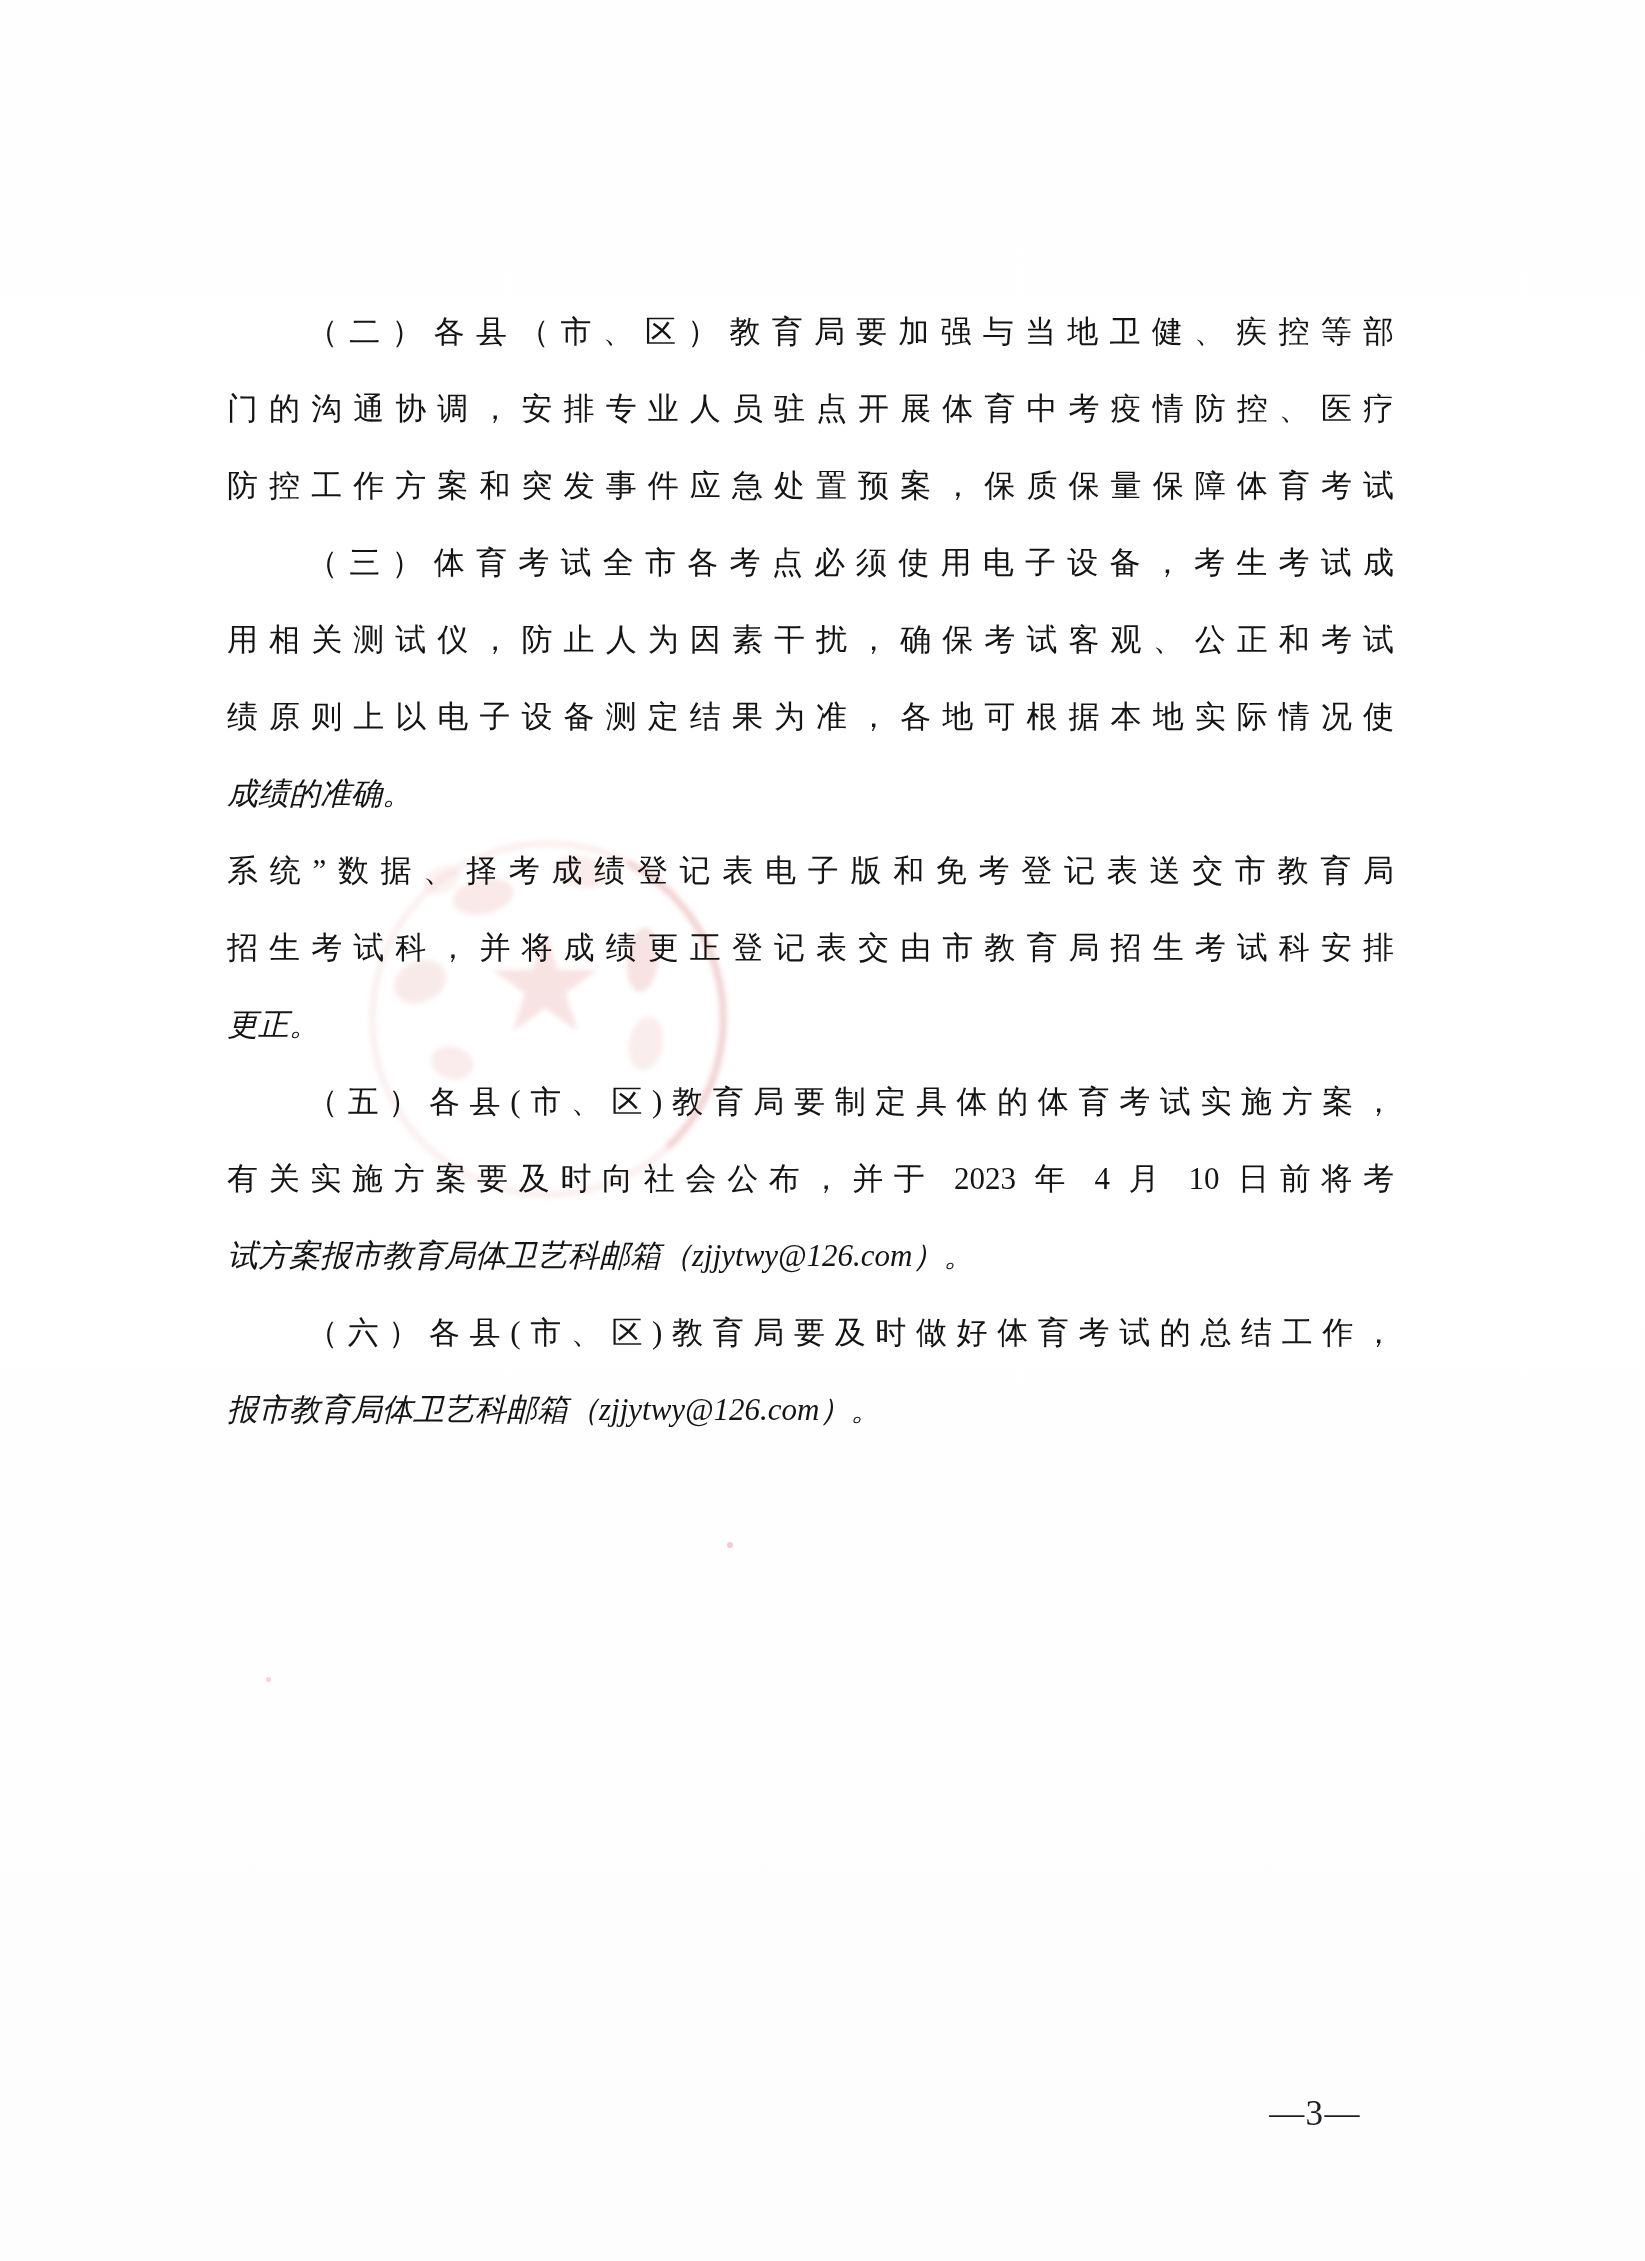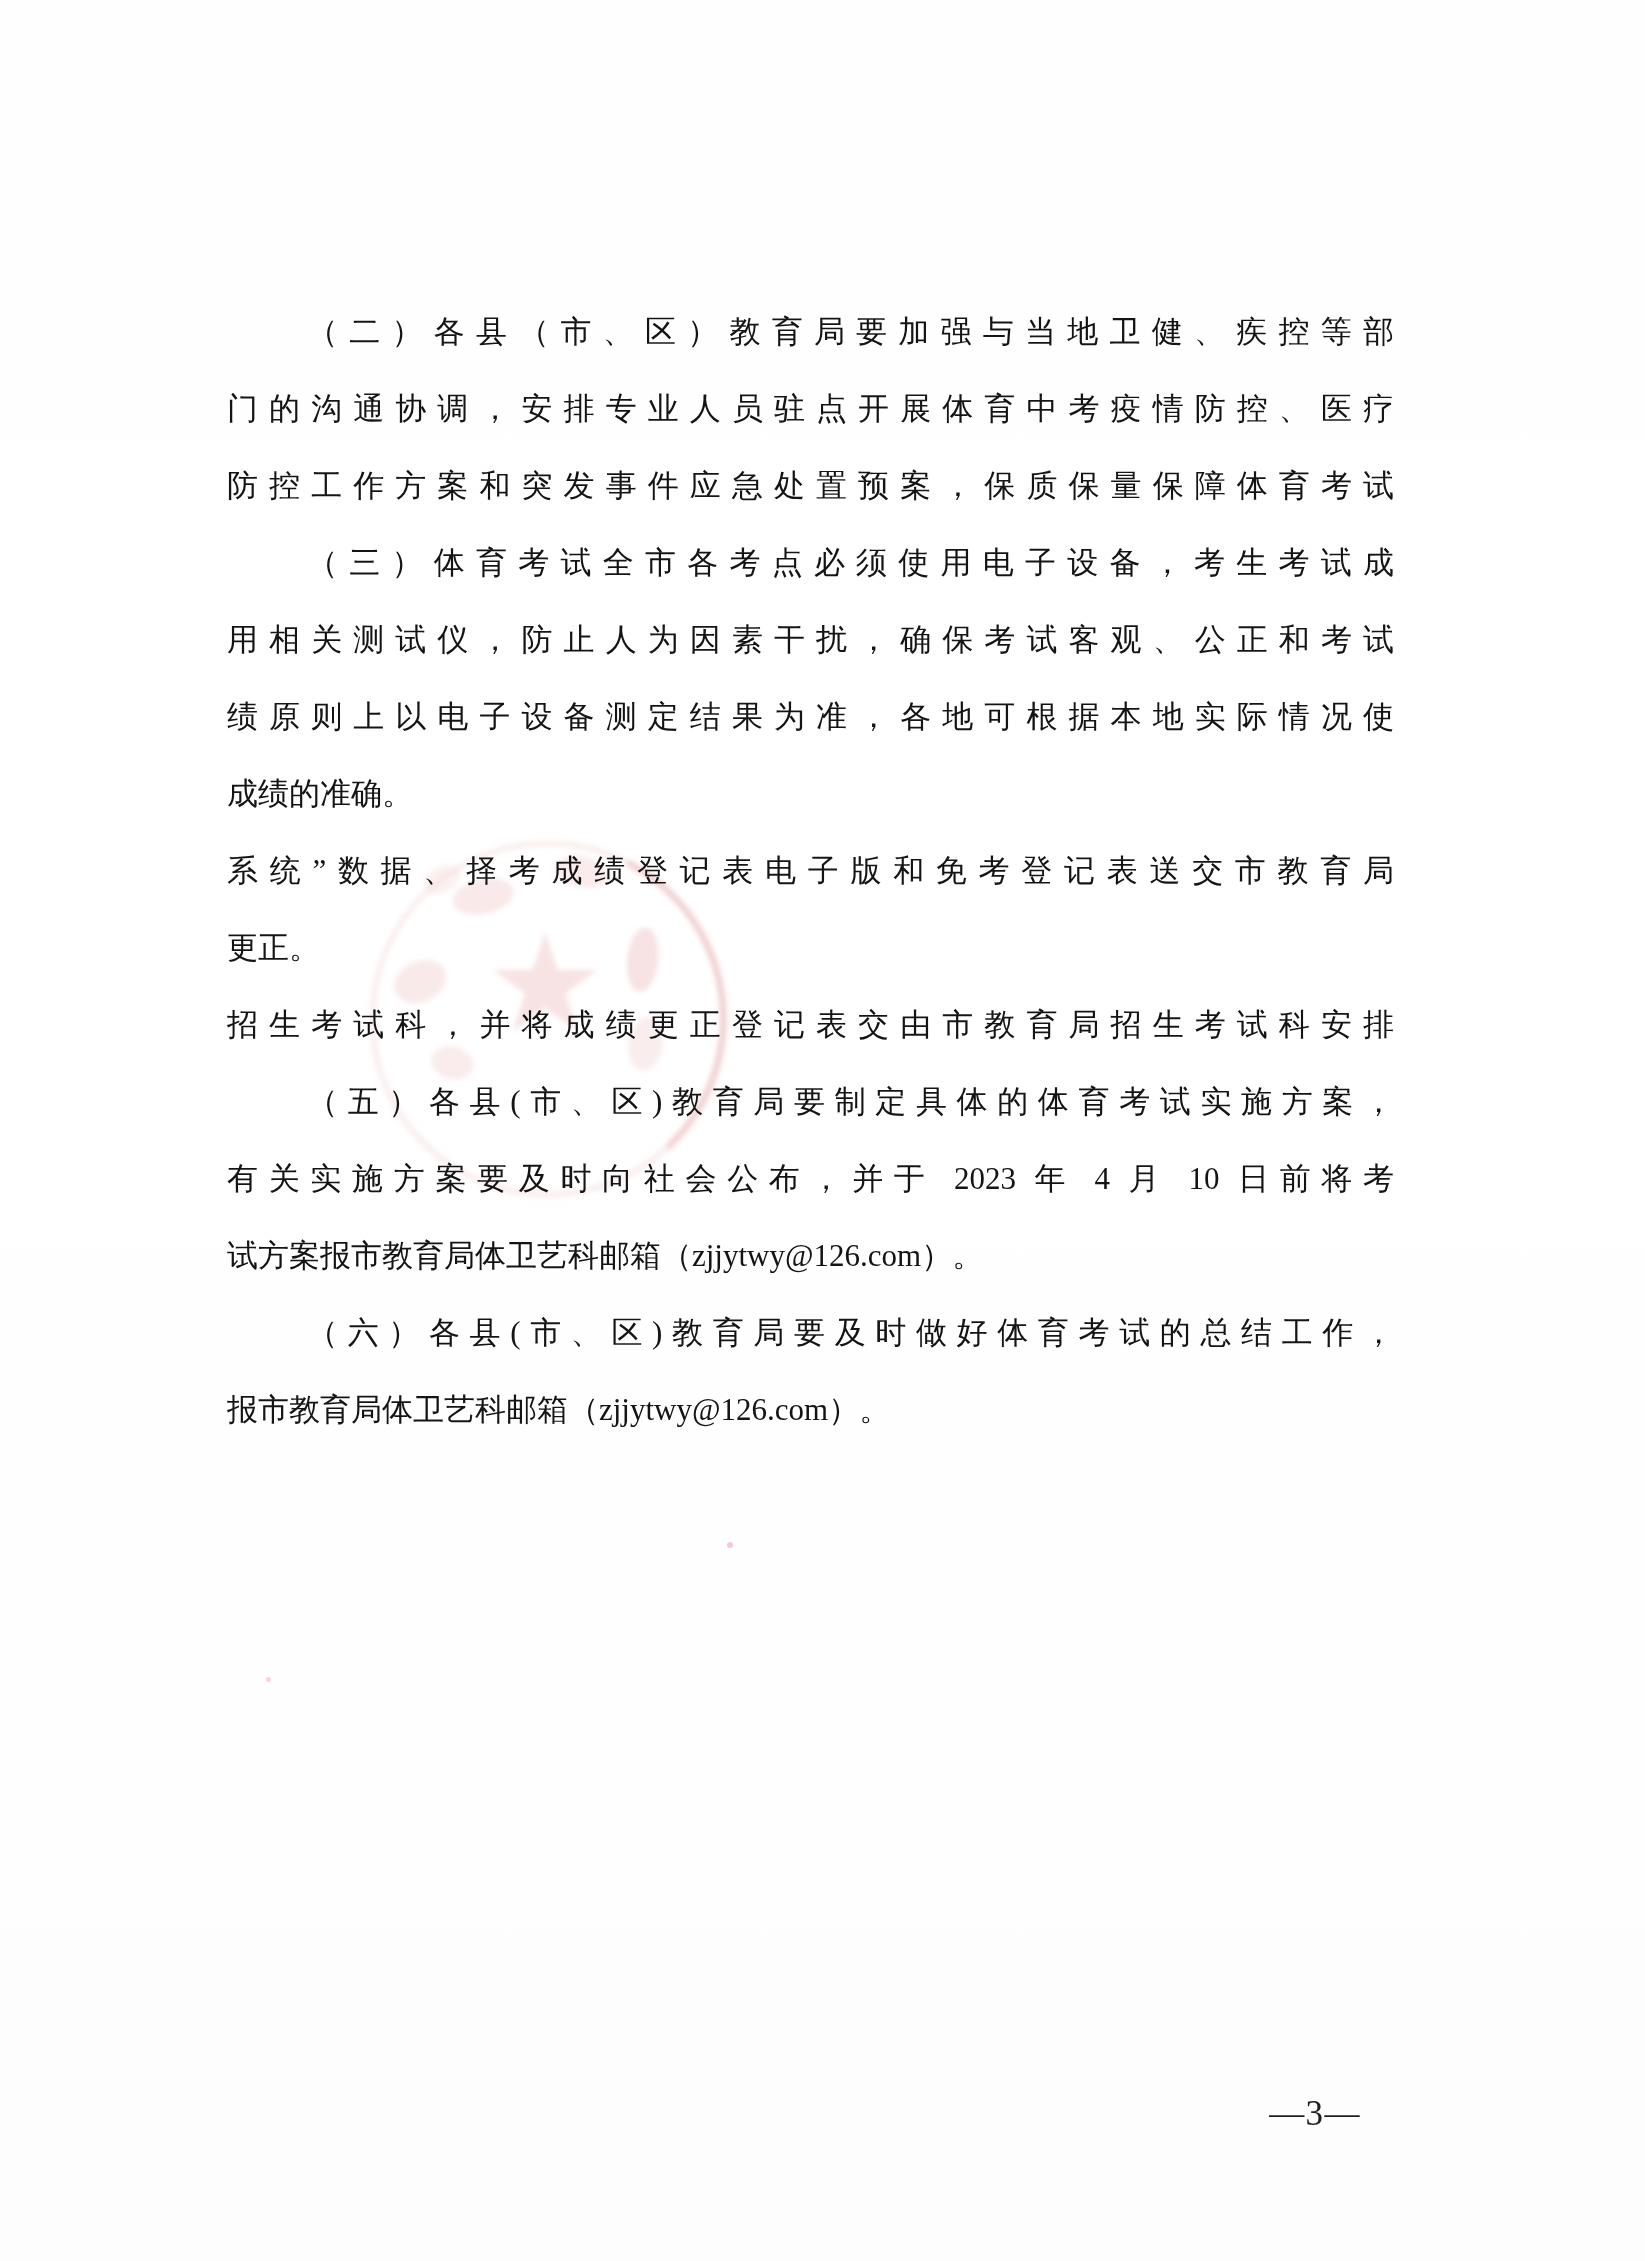--- a/index.html
+++ b/index.html
@@ -32,20 +32,21 @@
     color: #141414;
     text-align: justify;
     text-align-last: justify;
     text-justify: inter-character;
   }
   .line.indent {
     text-indent: 80px;
   }
   .line.last {
     text-align-last: left;
+    font-style: italic;
   }
   .page-number {
     position: absolute;
     left: 1257px;
     top: 2094px;
     width: 116px;
     text-align: center;
     font-size: 35px;
     letter-spacing: 1.3px;
     color: #1d1d22;
@@ -98,22 +99,22 @@
 
   <div class="text-block" id="text-block">
       <div class="line indent">（二）各县（市、区）教育局要加强与当地卫健、疾控等部</div>
       <div class="line">门的沟通协调，安排专业人员驻点开展体育中考疫情防控、医疗</div>
       <div class="line">防控工作方案和突发事件应急处置预案，保质保量保障体育考试</div>
       <div class="line indent">（三）体育考试全市各考点必须使用电子设备，考生考试成</div>
       <div class="line">用相关测试仪，防止人为因素干扰，确保考试客观、公正和考试</div>
       <div class="line">绩原则上以电子设备测定结果为准，各地可根据本地实际情况使</div>
       <div class="line last">成绩的准确。</div>
       <div class="line">系统”数据、择考成绩登记表电子版和免考登记表送交市教育局</div>
+      <div class="line">招生考试科，并将成绩更正登记表交由市教育局招生考试科安排</div>
       <div class="line last">更正。</div>
-      <div class="line">招生考试科，并将成绩更正登记表交由市教育局招生考试科安排</div>
       <div class="line indent">（五）各县(市、区)教育局要制定具体的体育考试实施方案，</div>
       <div class="line">有关实施方案要及时向社会公布，并于 2023 年 4 月 10 日前将考</div>
       <div class="line last">试方案报市教育局体卫艺科邮箱（zjjytwy@126.com）。</div>
       <div class="line indent">（六）各县(市、区)教育局要及时做好体育考试的总结工作，</div>
       <div class="line last">报市教育局体卫艺科邮箱（zjjytwy@126.com）。</div>
     </div>
 
   <div class="page-number">—3—</div>
 
   <div class="speck s1"></div>

